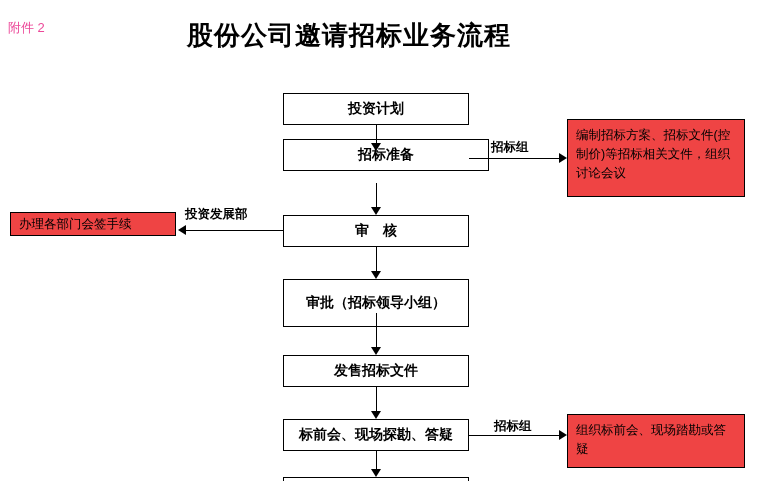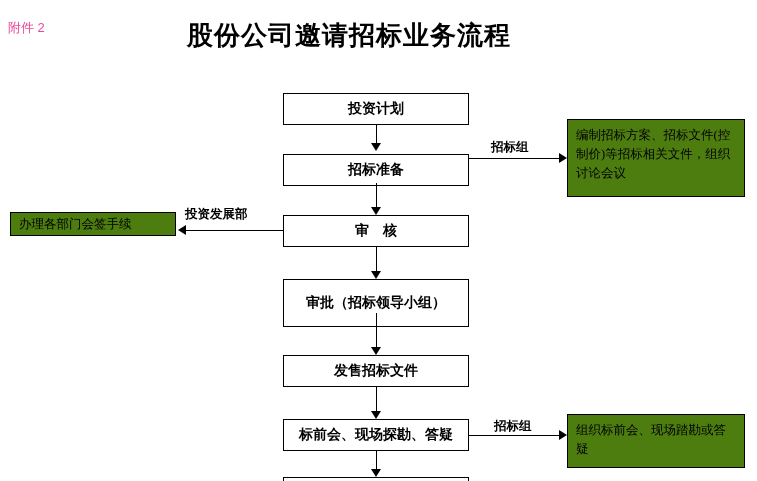--- a/index.html
+++ b/index.html
@@ -47,25 +47,25 @@
     text-align: center;
     font-size: 14px;
     font-weight: bold;
     font-family: "Liberation Serif", serif;
     line-height: 18px;
   }
   .note {
     position: absolute;
     box-sizing: border-box;
     border: 1px solid #000;
-    background: #4d7c0f;
+    background: #ef4444;
     padding: 6px 8px;
     font-size: 12.5px;
     line-height: 19px;
-    font-family: Liberation Serif, serif;
+    font-family: Liberation Sans, sans-serif;
     color: #000;
   }
   .note.center-v {
     display: flex;
     align-items: center;
   }
   .edge-label {
     position: absolute;
     font-size: 12.5px;
     line-height: 16px;
@@ -111,21 +111,21 @@
 </style>
 </head>
 <body>
 
 <div class="attach-label">附件 2</div>
 
 <div class="doc-title">股份公司邀请招标业务流程</div>
 
 <div class="node" style="left:283px; top:93px; width:186px; height:32px;">投资计划</div>
 
-<div class="node" style="left:283px; top:154px; width:186px; height:32px;">招标准备</div>
+<div class="node" style="left:283px; top:139px; width:206px; height:32px;">招标准备</div>
 
 <div class="node" style="left:283px; top:215px; width:186px; height:32px;">审　核</div>
 
 <div class="node" style="left:283px; top:279px; width:186px; height:48px;">审批（招标领导小组）</div>
 
 <div class="node" style="left:283px; top:355px; width:186px; height:32px;">发售招标文件</div>
 
 <div class="node" style="left:283px; top:419px; width:186px; height:32px;">标前会、现场探勘、答疑</div>
 
 <div class="node" style="left:283px; top:477px; width:186px; height:32px;"></div>

